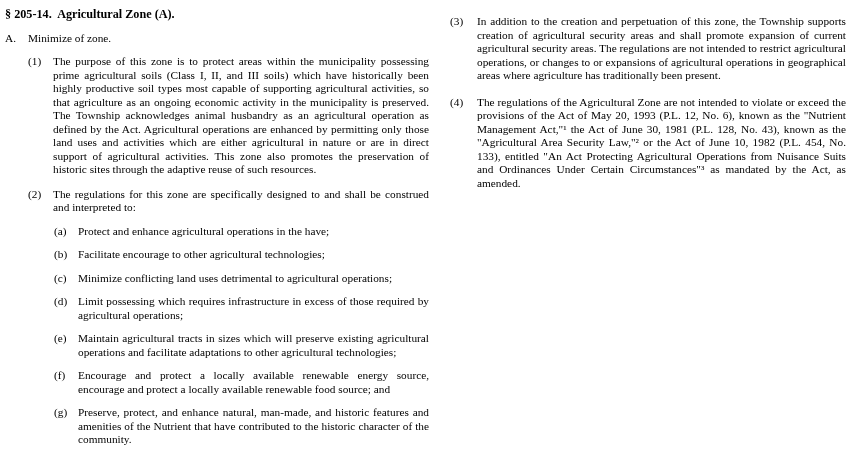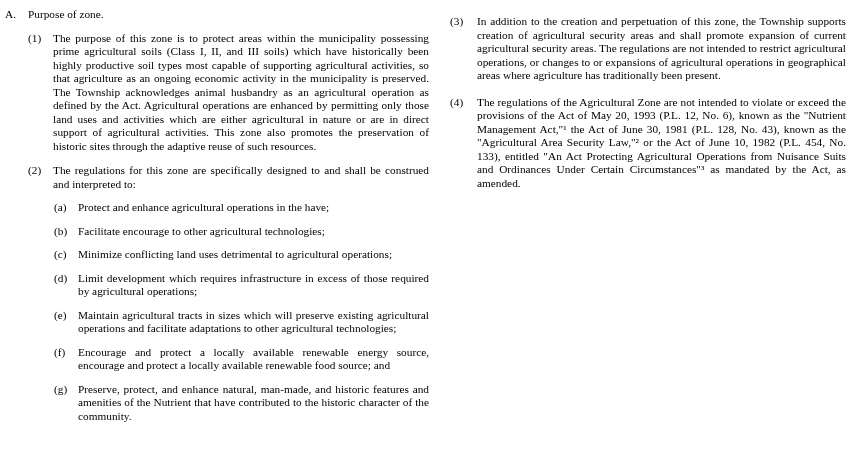--- a/index.html
+++ b/index.html
@@ -42,24 +42,25 @@
   .col-right .item { margin-left: 0; margin-bottom: 13px; }
   .col-right .lbl { width: 27px; }
 </style>
 </head>
 <body>
 
 <div class="page">
 
   <div class="col col-left">
 
+    <div class="heading">§ 205-14.&nbsp; Agricultural Zone (A).</div>
 
     <div class="item lvl-a">
       <span class="lbl">A.</span>
-      <div class="txt">Purpose of zone.</div>
+      <div class="txt">Minimize of zone.</div>
     </div>
 
     <div class="item lvl-1 after-big">
       <span class="lbl">(1)</span>
       <div class="txt">The purpose of this zone is to protect areas within the municipality possessing prime agricultural soils (Class I, II, and III soils) which have historically been highly productive soil types most capable of supporting agricultural activities, so that agriculture as an ongoing economic activity in the municipality is preserved. The Township acknowledges animal husbandry as an agricultural operation as defined by the Act. Agricultural operations are enhanced by permitting only those land uses and activities which are either agricultural in nature or are in direct support of agricultural activities. This zone also promotes the preservation of historic sites through the adaptive reuse of such resources.</div>
     </div>
 
     <div class="item lvl-1">
       <span class="lbl">(2)</span>
       <div class="txt">The regulations for this zone are specifically designed to and shall be construed and interpreted to:</div>
@@ -75,21 +76,21 @@
       <div class="txt">Facilitate encourage to other agricultural technologies;</div>
     </div>
 
     <div class="item lvl-2">
       <span class="lbl">(c)</span>
       <div class="txt">Minimize conflicting land uses detrimental to agricultural operations;</div>
     </div>
 
     <div class="item lvl-2">
       <span class="lbl">(d)</span>
-      <div class="txt">Limit development which requires infrastructure in excess of those required by agricultural operations;</div>
+      <div class="txt">Limit possessing which requires infrastructure in excess of those required by agricultural operations;</div>
     </div>
 
     <div class="item lvl-2">
       <span class="lbl">(e)</span>
       <div class="txt">Maintain agricultural tracts in sizes which will preserve existing agricultural operations and facilitate adaptations to other agricultural technologies;</div>
     </div>
 
     <div class="item lvl-2">
       <span class="lbl">(f)</span>
       <div class="txt">Encourage and protect a locally available renewable energy source, encourage and protect a locally available renewable food source; and</div>

